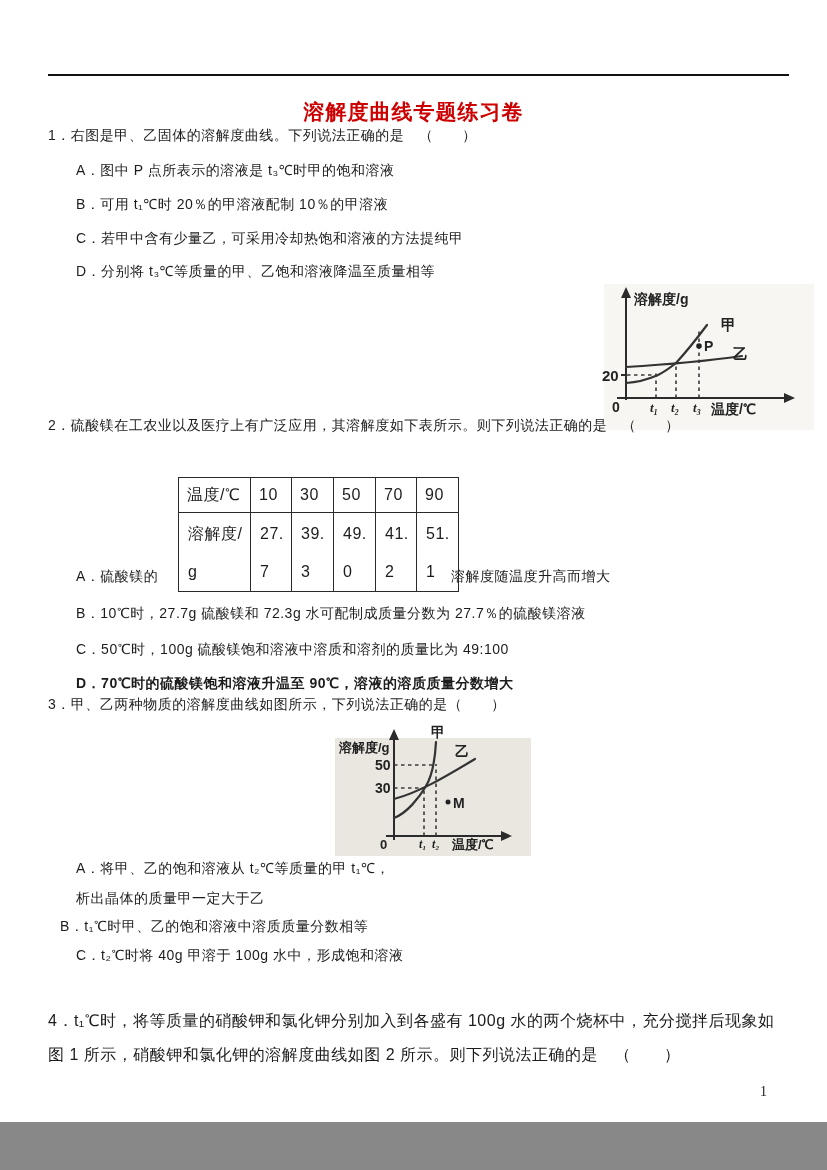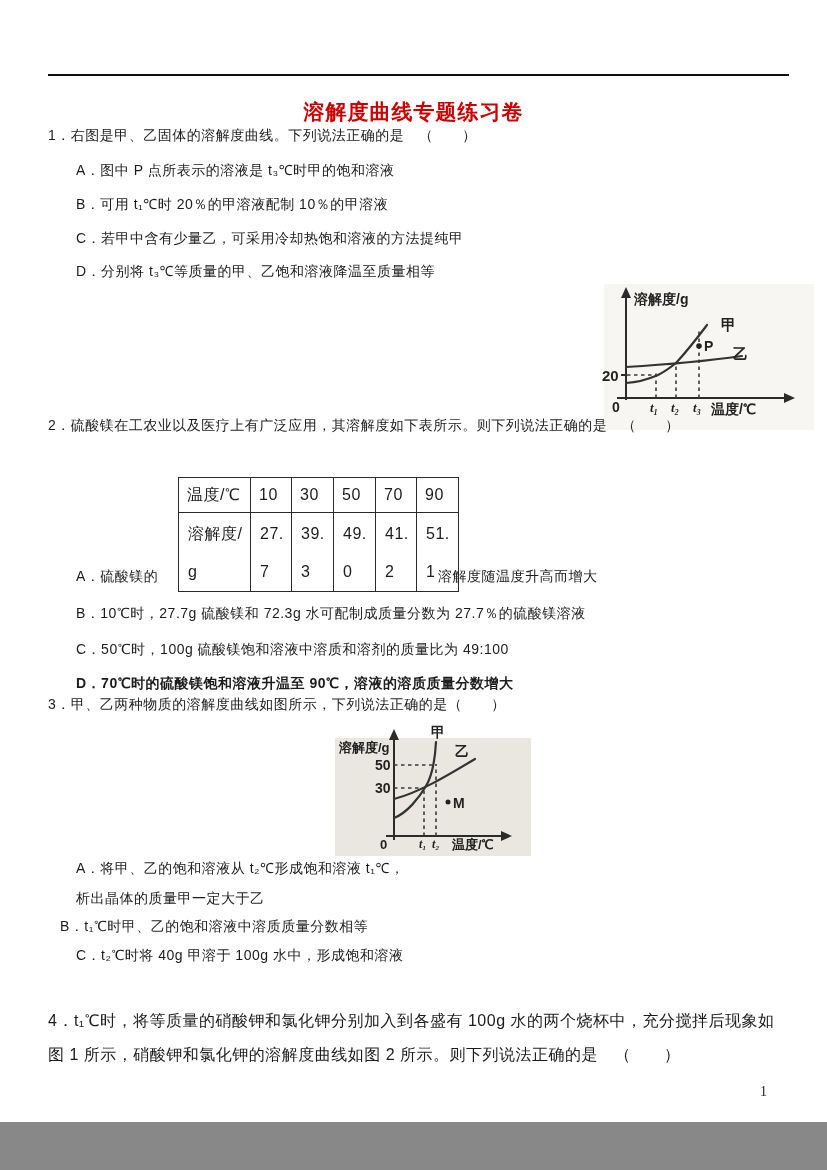--- a/index.html
+++ b/index.html
@@ -124,21 +124,21 @@
         <td>27.7</td>
         <td>39.3</td>
         <td>49.0</td>
         <td>41.2</td>
         <td>51.1</td>
       </tr>
     </tbody>
   </table>
 
   <div class="line" style="left:76px;top:566px;">A．硫酸镁的</div>
-  <div class="line" style="left:438px;top:566px;">溶解度随温度升高而增大</div>
+  <div class="line" style="left:451px;top:566px;">溶解度随温度升高而增大</div>
   <div class="line" style="left:76px;top:603px;">B．10℃时，27.7g 硫酸镁和 72.3g 水可配制成质量分数为 27.7％的硫酸镁溶液</div>
   <div class="line" style="left:76px;top:639px;">C．50℃时，100g 硫酸镁饱和溶液中溶质和溶剂的质量比为 49:100</div>
   <div class="line" style="left:76px;top:673px;font-weight:bold;">D．70℃时的硫酸镁饱和溶液升温至 90℃，溶液的溶质质量分数增大</div>
 
   <div class="line" style="left:48px;top:694px;text-align:right;">3．甲、乙两种物质的溶解度曲线如图所示，下列说法正确的是（　　）</div>
 
   <figure class="chart" style="left:335px;top:724px;">
     <svg width="240" height="136" viewBox="0 0 240 136">
       <rect x="0" y="14" width="196" height="118" fill="#eae7e0"></rect>
 
@@ -163,21 +163,21 @@
       <text class="lbl" x="96" y="13" font-size="14">甲</text>
       <text class="lbl" x="120" y="32" font-size="14">乙</text>
       <text class="lbl" x="118" y="84" font-size="14">M</text>
       <text class="lbl" x="45" y="125" font-size="13">0</text>
       <text class="tick" x="84" y="124" font-size="12">t₁</text>
       <text class="tick" x="97" y="124" font-size="12">t₂</text>
       <text class="lbl" x="117" y="125" font-size="13">温度/℃</text>
     </svg>
   </figure>
 
-  <div class="line" style="left:76px;top:858px;">A．将甲、乙的饱和溶液从 t₂℃形成饱和溶液 t₁℃，</div>
+  <div class="line" style="left:76px;top:858px;">A．将甲、乙的饱和溶液从 t₂℃等质量的甲 t₁℃，</div>
   <div class="line" style="left:76px;top:888px;">析出晶体的质量甲一定大于乙</div>
   <div class="line" style="left:60px;top:916px;">B．t₁℃时甲、乙的饱和溶液中溶质质量分数相等</div>
   <div class="line" style="left:76px;top:945px;">C．t₂℃时将 40g 甲溶于 100g 水中，形成饱和溶液</div>
 
   <div class="para" style="left:48px;top:1004px;width:737px;">4．t₁℃时，将等质量的硝酸钾和氯化钾分别加入到各盛有 100g 水的两个烧杯中，充分搅拌后现象如图 1 所示，硝酸钾和氯化钾的溶解度曲线如图 2 所示。则下列说法正确的是　（　　）</div>
 
   <div class="pagenum" style="left:760px;top:1084px;">1</div>
 
 </div>
 

